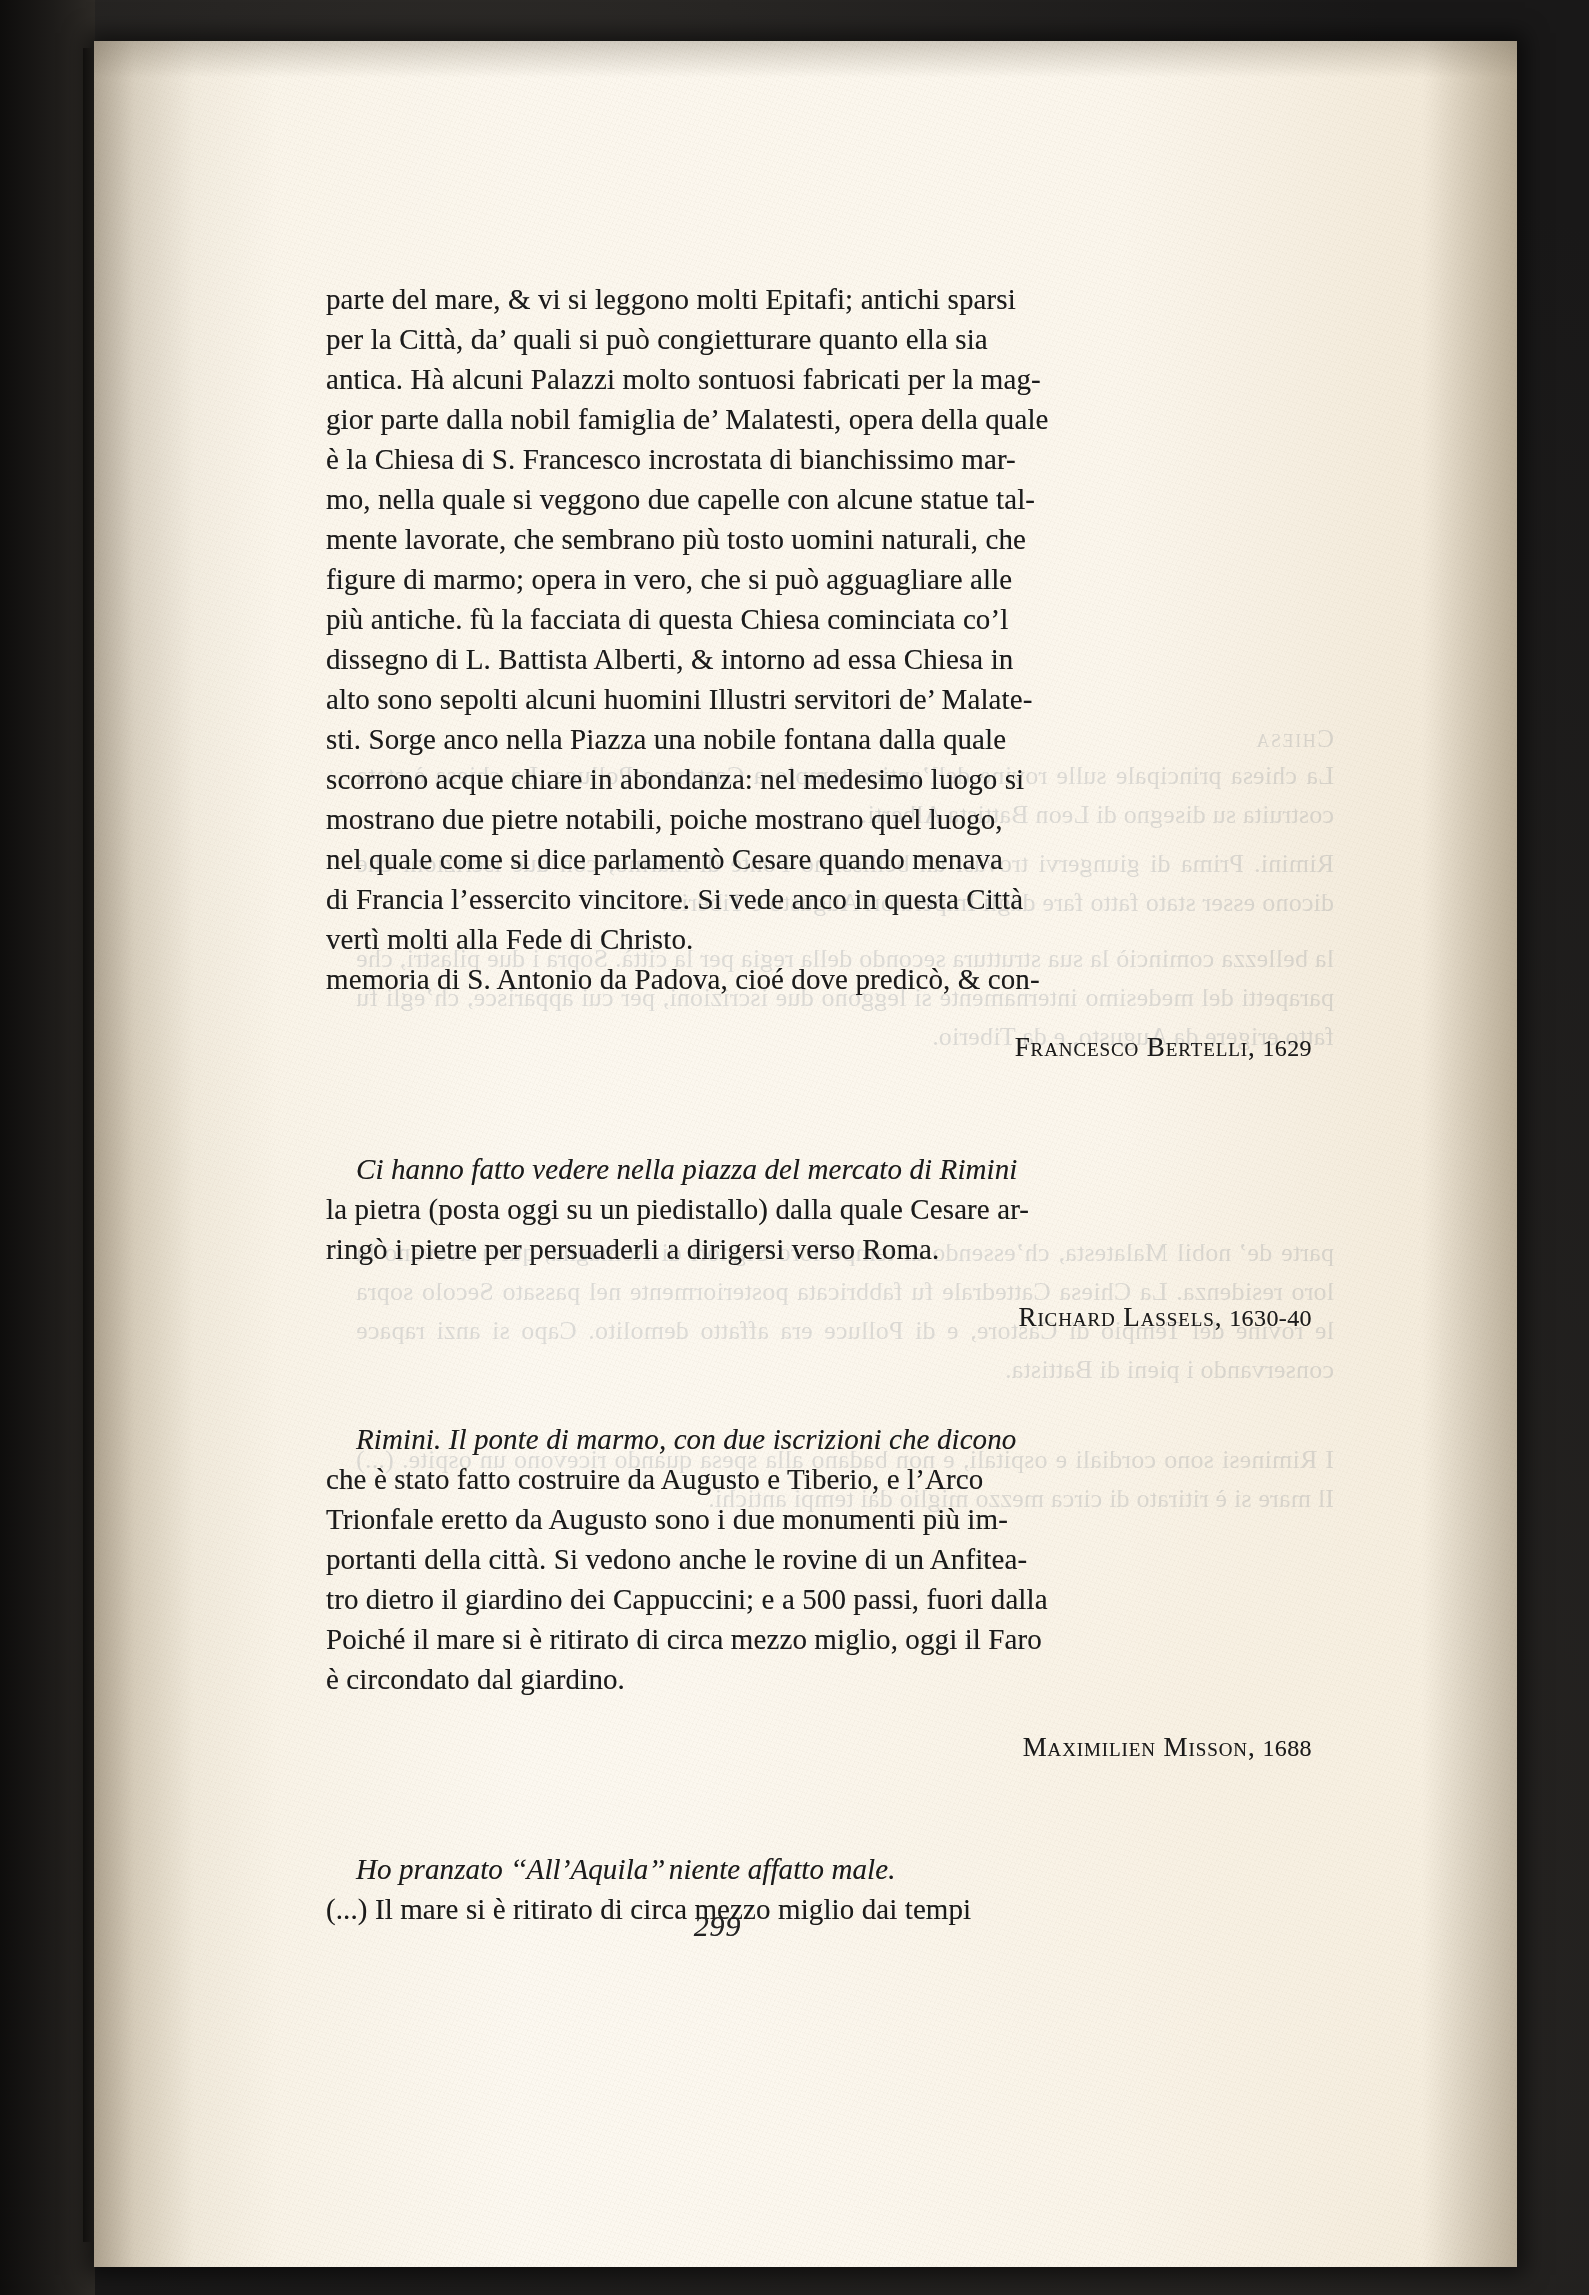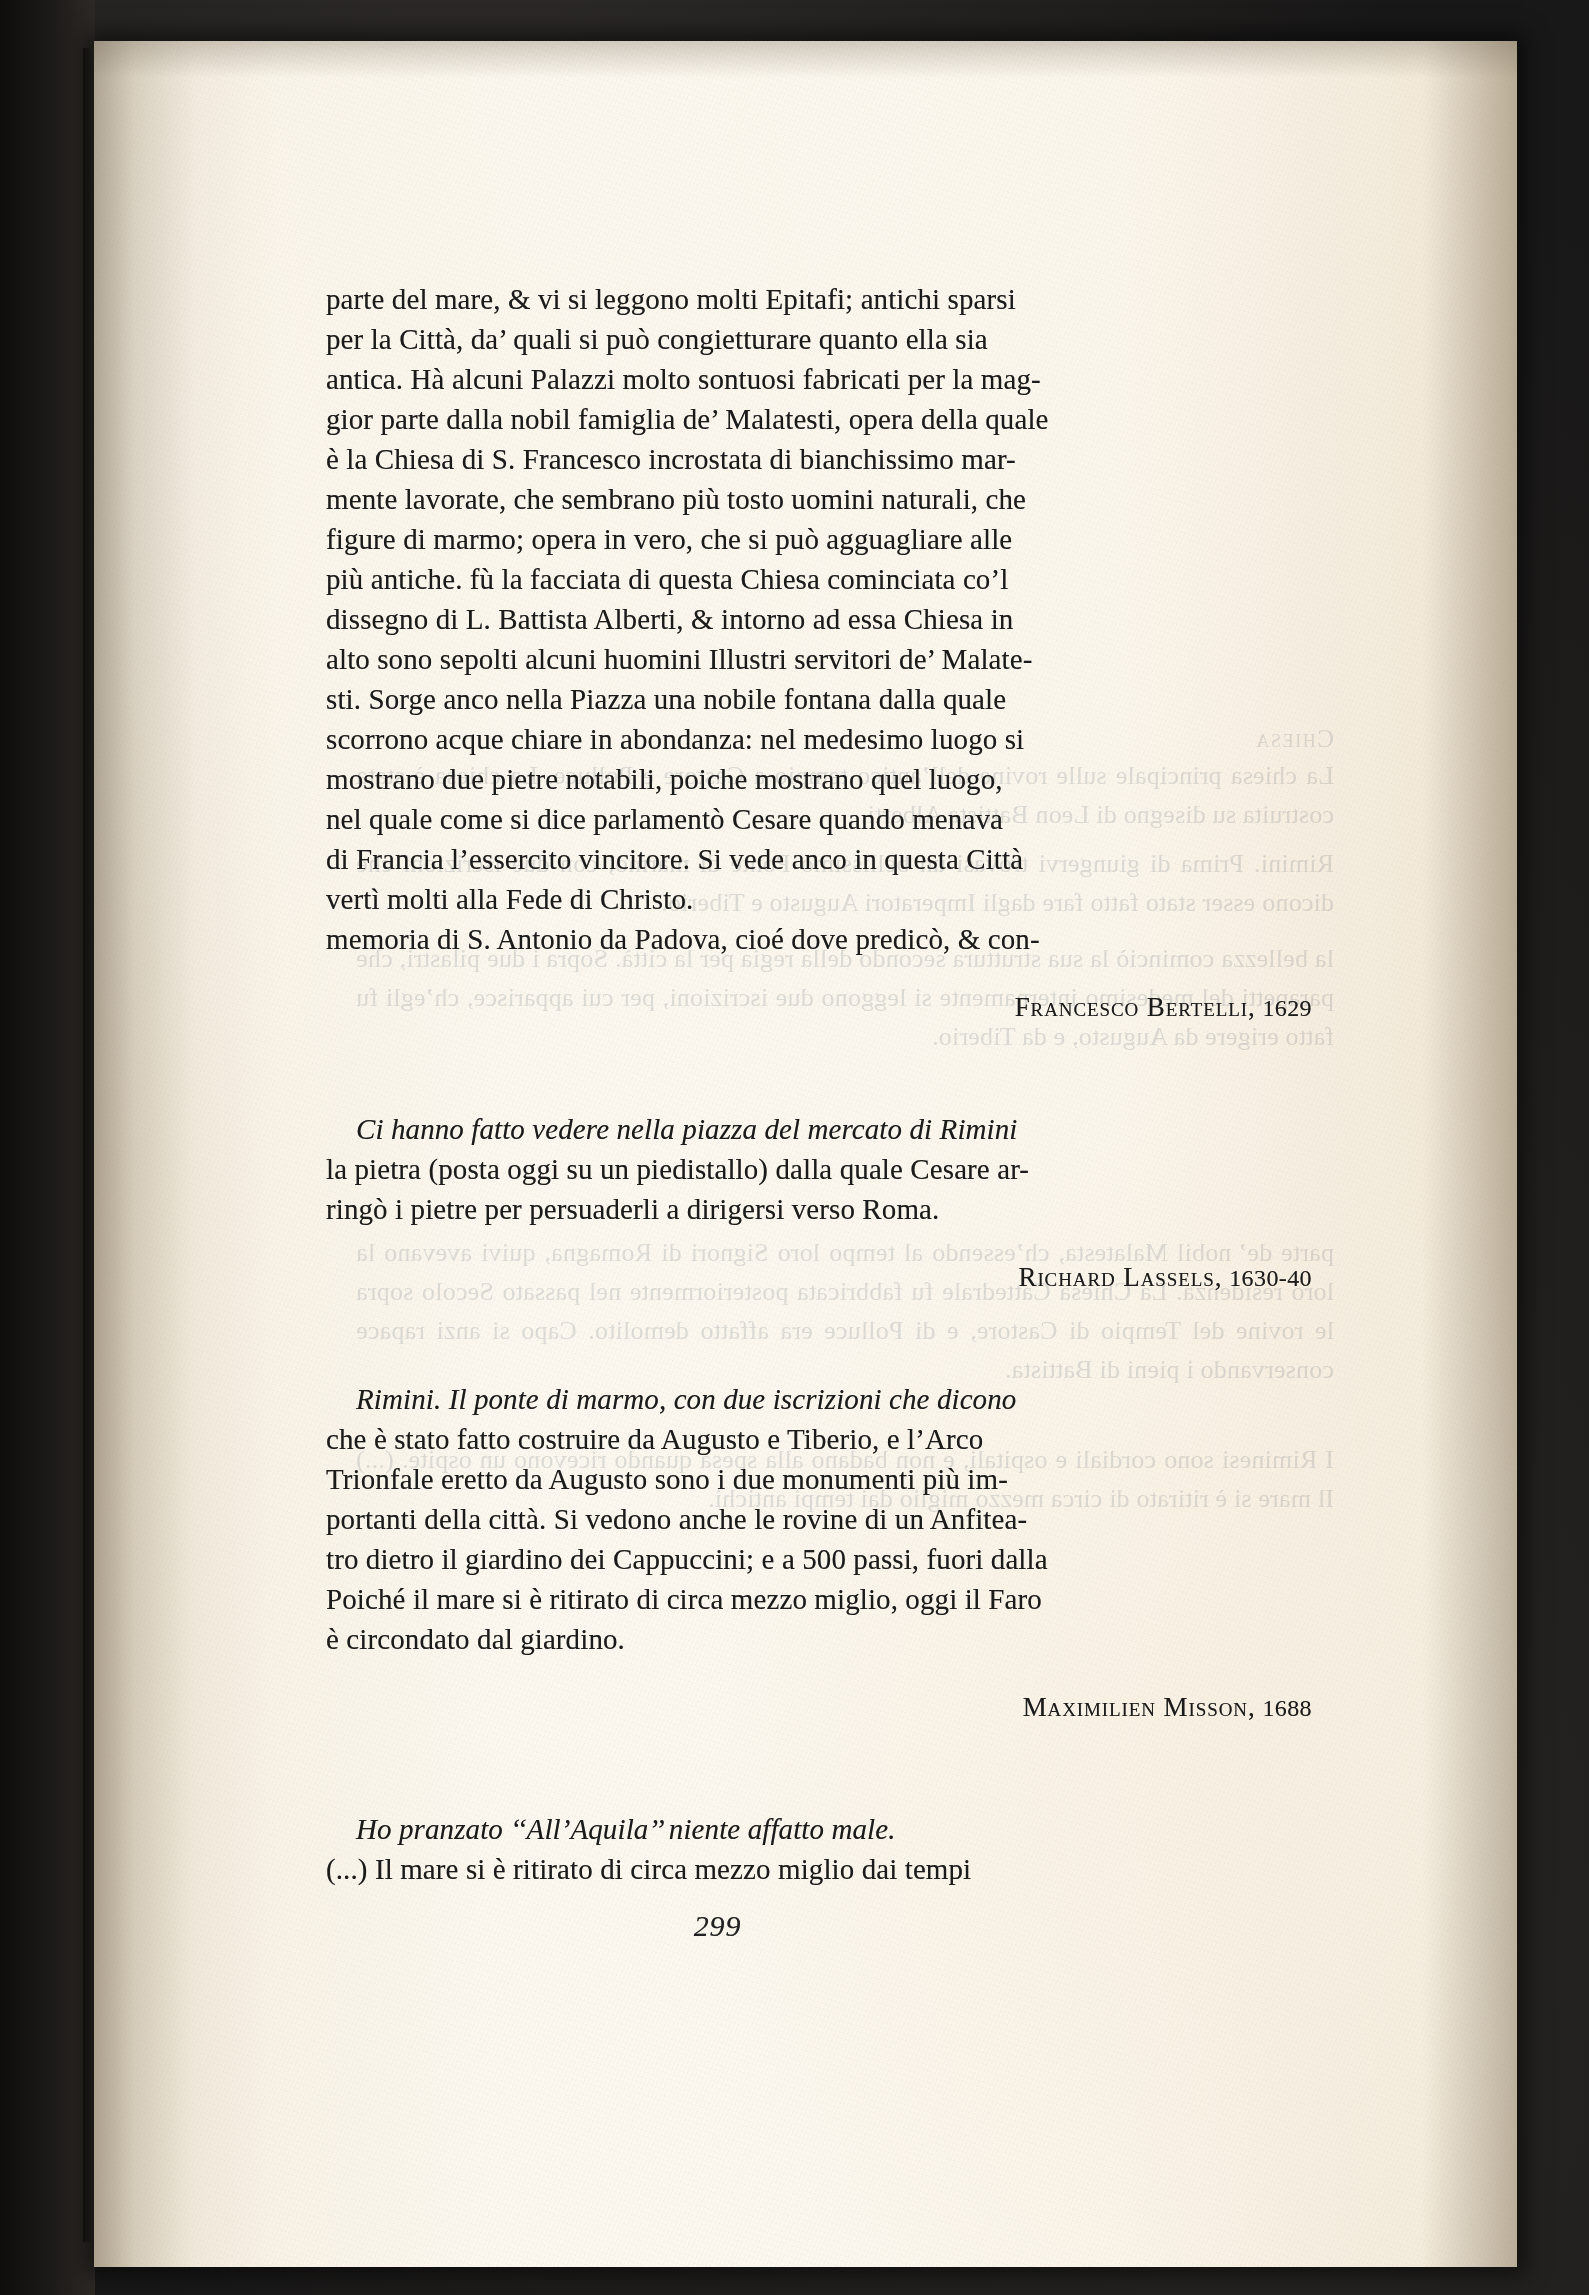--- a/index.html
+++ b/index.html
@@ -208,20 +208,21 @@
   <div id="page-top-band"></div>
 
   <div id="text-column">
 
     <div class="passage first-block">
       <p>parte del mare, &amp; vi si leggono molti Epitafi; antichi sparsi</p>
       <p>per la Città, da’ quali si può congietturare quanto ella sia</p>
       <p>antica. Hà alcuni Palazzi molto sontuosi fabricati per la mag-</p>
       <p>gior parte dalla nobil famiglia de’ Malatesti, opera della quale</p>
       <p>è la Chiesa di S. Francesco incrostata di bianchissimo mar-</p>
+      <p>mo, nella quale si veggono due capelle con alcune statue tal-</p>
       <p>mente lavorate, che sembrano più tosto uomini naturali, che</p>
       <p>figure di marmo; opera in vero, che si può agguagliare alle</p>
       <p>più antiche. fù la facciata di questa Chiesa cominciata co’l</p>
       <p>dissegno di L. Battista Alberti, &amp; intorno ad essa Chiesa in</p>
       <p>alto sono sepolti alcuni huomini Illustri servitori de’ Malate-</p>
       <p>sti. Sorge anco nella Piazza una nobile fontana dalla quale</p>
       <p>scorrono acque chiare in abondanza: nel medesimo luogo si</p>
       <p>mostrano due pietre notabili, poiche mostrano quel luogo,</p>
       <p>nel quale come si dice parlamentò Cesare quando menava</p>
       <p>di Francia l’essercito vincitore. Si vede anco in questa Città</p>

